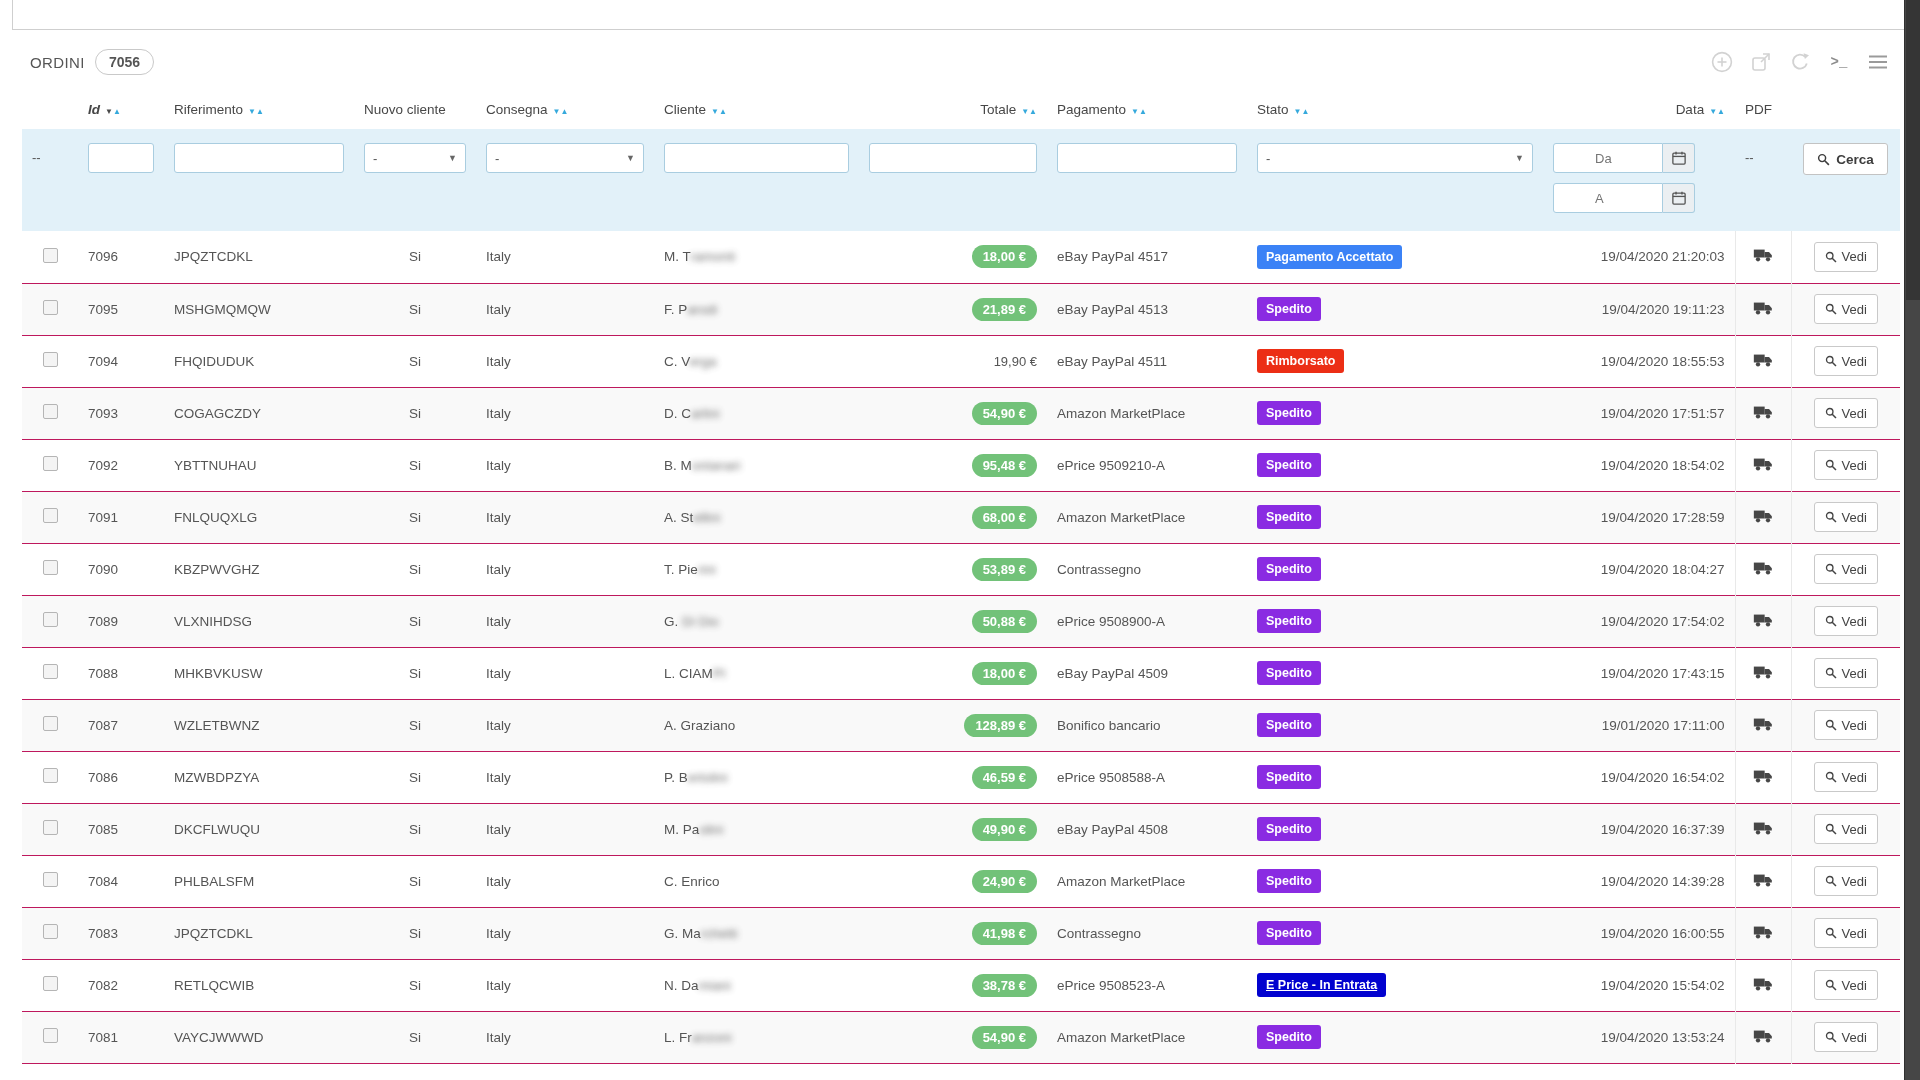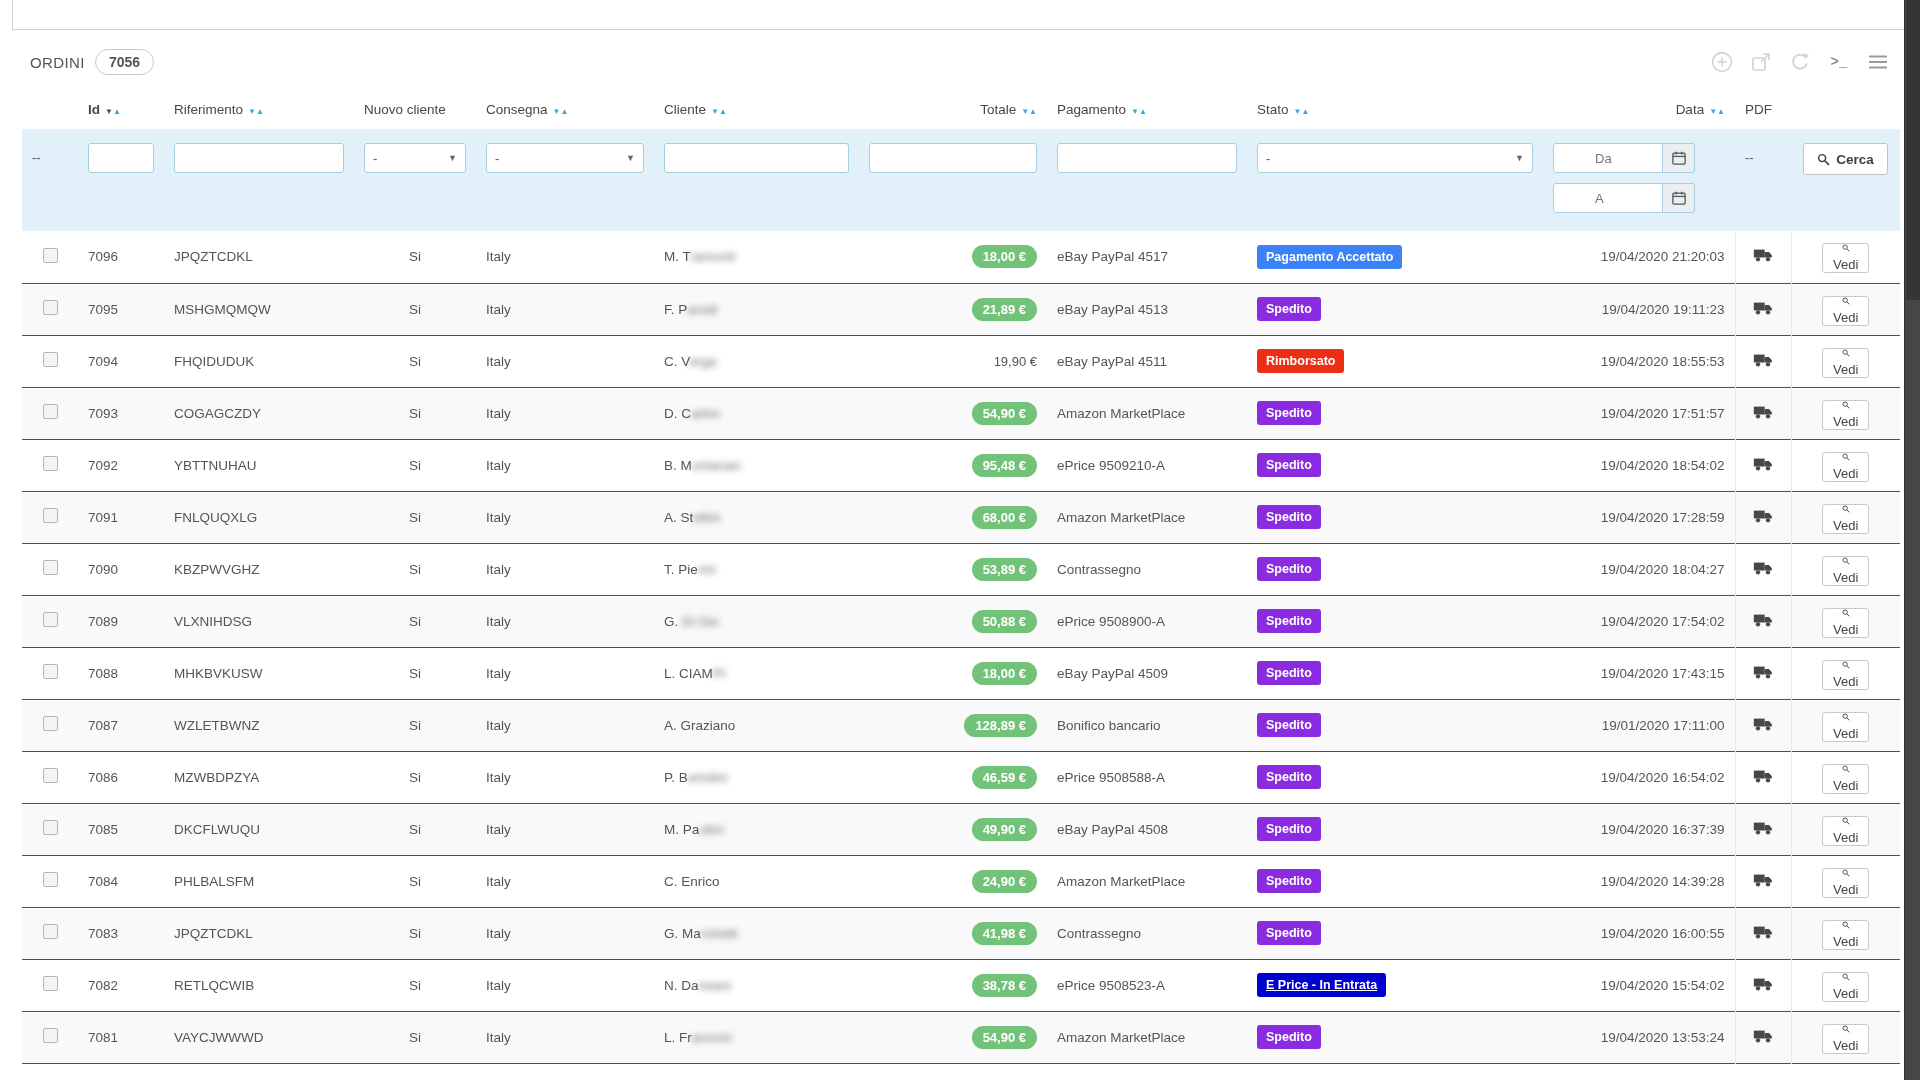--- a/index.html
+++ b/index.html
@@ -42,21 +42,21 @@
   col.w-status { width: 296px; }
   col.w-date   { width: 192px; }
   col.w-pdf    { width: 56px; }
   col.w-act    { width: 109px; }
 
   thead th {
     text-align: left; font-weight: 400; color: #474747;
     padding: 16px 10px 12px; white-space: nowrap; font-size: 13.5px;
   }
   thead th.al-r { text-align: right; }
-  thead th.sorted .lab { font-weight: 700; }
+  thead th.sorted .lab { font-weight: 700; font-style: italic; }
   .carets { display: inline-block; margin-left: 5px; letter-spacing: 0; }
   .carets i { font-style: normal; font-size: 8px; color: var(--caret-color, #35a9dc); }
   thead th.sorted .carets .cd { color: #4a4a4a; }
 
   
   tr.filter-row td {
     background: var(--filter-bg, #e2f1f9);
     vertical-align: top; padding: 14px 10px 18px;
   }
   .dash { display: inline-block; line-height: 30px; color: #555; font-size: 13px; }
@@ -108,21 +108,20 @@
   .status-badge {
     display: inline-block; color: #fff; font-weight: 700; font-size: 12.5px;
     padding: 5px 9px; border-radius: 3px; max-width: 100%;
   }
   .truck { display: inline-flex; cursor: pointer; }
   .btn-vedi {
     display: inline-flex; align-items: center; gap: 5px; height: 30px;
     background: #fff; border: 1px solid #c9c9c9; border-radius: 3px;
     padding: 0 10px; font-size: 13px; color: #444; cursor: pointer;
     font-family: "Liberation Sans", sans-serif;
-    flex-direction: column;
   }
 </style>
 </head>
 <body>
 
 <div class="top-strip"></div>
 <div class="scrollbar">
     <div class="thumb"></div>
   </div>
 

